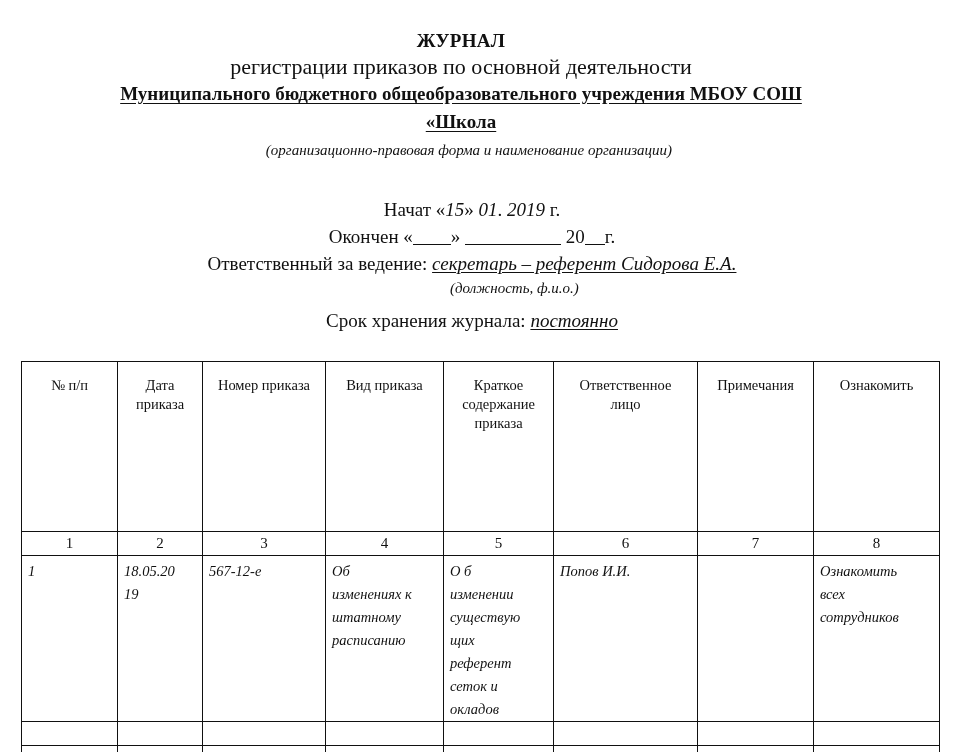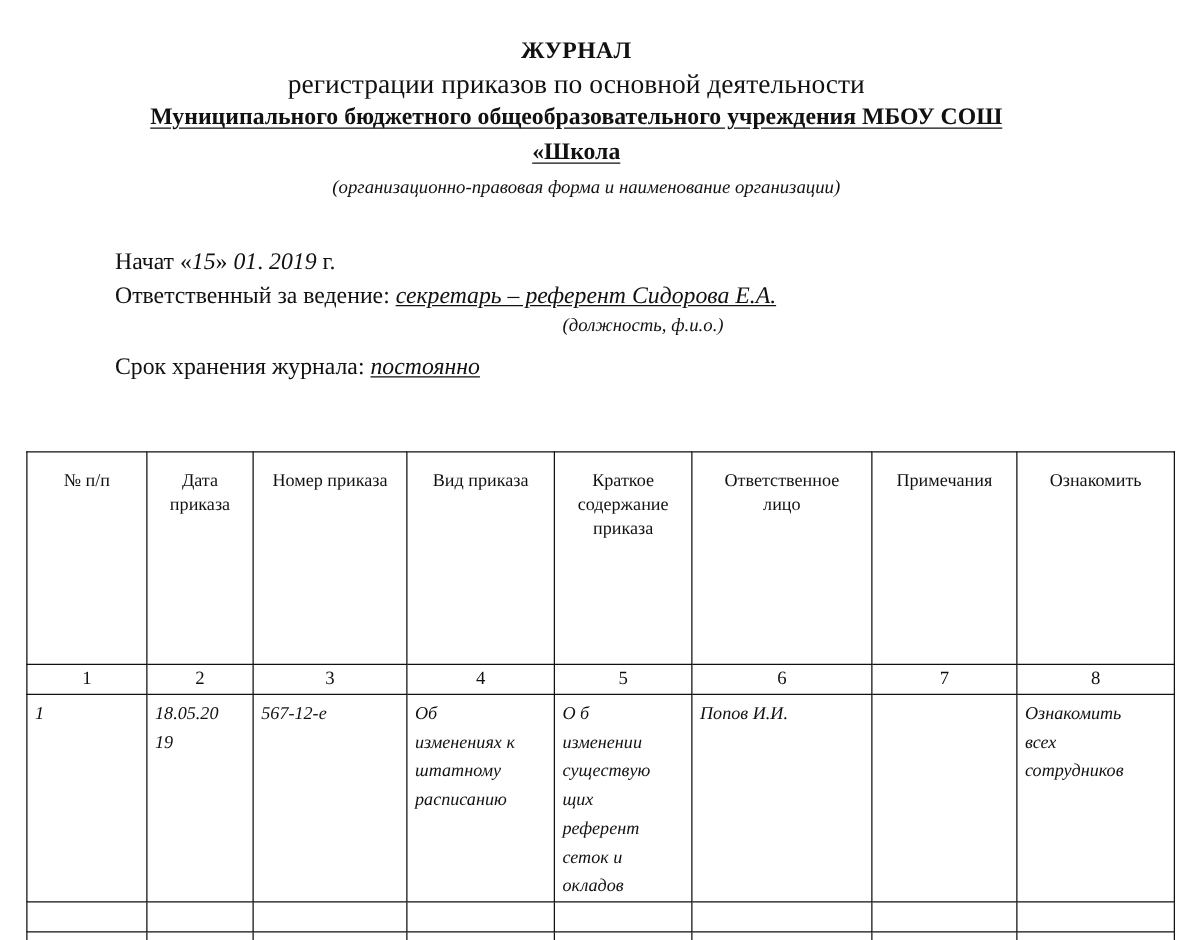--- a/index.html
+++ b/index.html
@@ -63,20 +63,21 @@
   .form-block {
     position: absolute;
     left: 92px;
     top: 196px;
     width: 760px;
     font-size: 19px;
     line-height: 27px;
   }
   .form-line {
     white-space: nowrap;
+    text-align: center;
   }
   .it { font-style: italic; }
   .u  { text-decoration: underline; text-underline-offset: 2px; }
   .blank-sm {
     display: inline-block;
     width: 38px;
     border-bottom: 1.4px solid #111;
     height: 17px;
     vertical-align: -2px;
   }
@@ -169,20 +170,21 @@
   <div class="title-sub">регистрации приказов по основной деятельности</div>
   <div class="title-org">Муниципального бюджетного общеобразовательного учреждения МБОУ СОШ</div>
   <div class="title-org-2"><span class="u">«Школа</span></div>
   <div class="title-caption">(организационно-правовая форма и наименование организации)</div>
 </div>
 
 <div class="form-block">
 
   <div class="form-line"><span>Начат</span>&nbsp;<span>«</span><span class="it">15</span><span>»</span>&nbsp;<span class="it">01</span><span>.</span>&nbsp;<span class="it">2019</span>&nbsp;<span>г.</span></div>
 
+  <div class="form-line"><span>Окончен</span>&nbsp;<span>«</span><span class="blank-sm"></span><span>»</span>&nbsp;<span class="blank-md"></span>&nbsp;<span>20</span><span class="blank-xs"></span><span>г.</span></div>
 
   <div class="form-line"><span>Ответственный за ведение:</span>&nbsp;<span class="it u">секретарь – референт Сидорова Е.А.</span></div>
 
   <div class="caption-under">(должность, ф.и.о.)</div>
 
   <div class="form-line retention"><span>Срок хранения журнала:</span>&nbsp;<span class="it u">постоянно</span></div>
 
 </div>
 
 <table class="reg-table">

